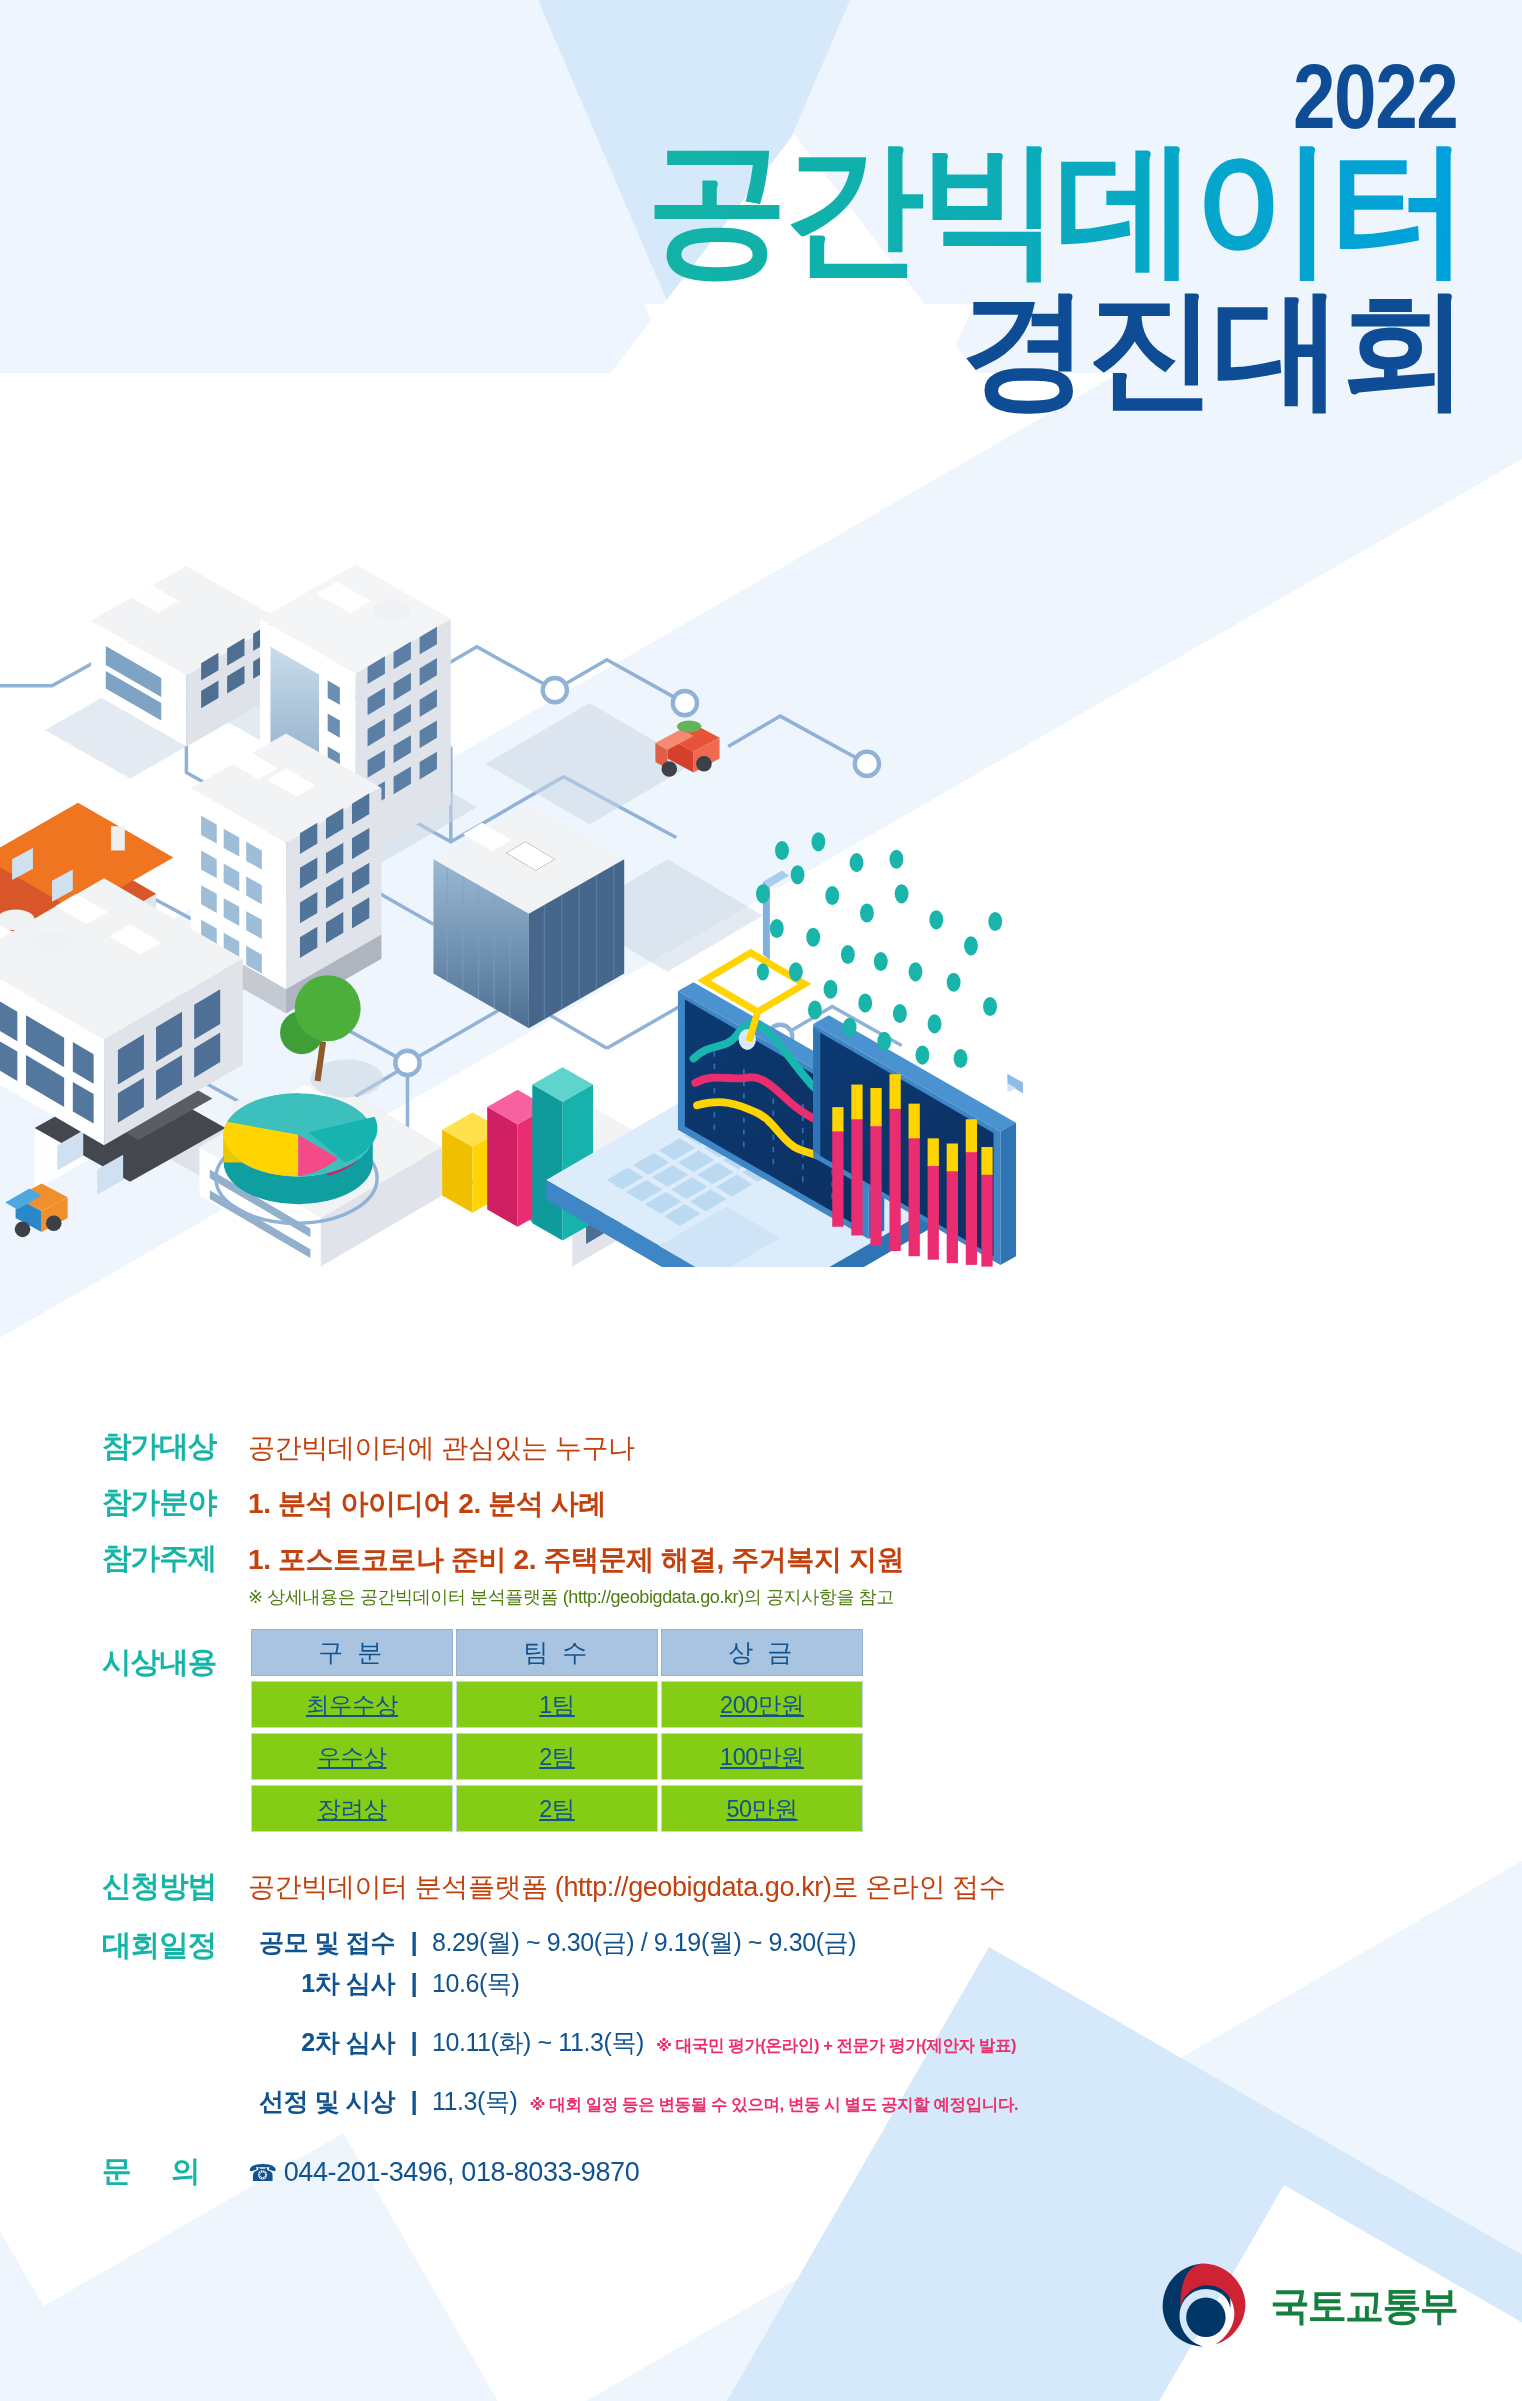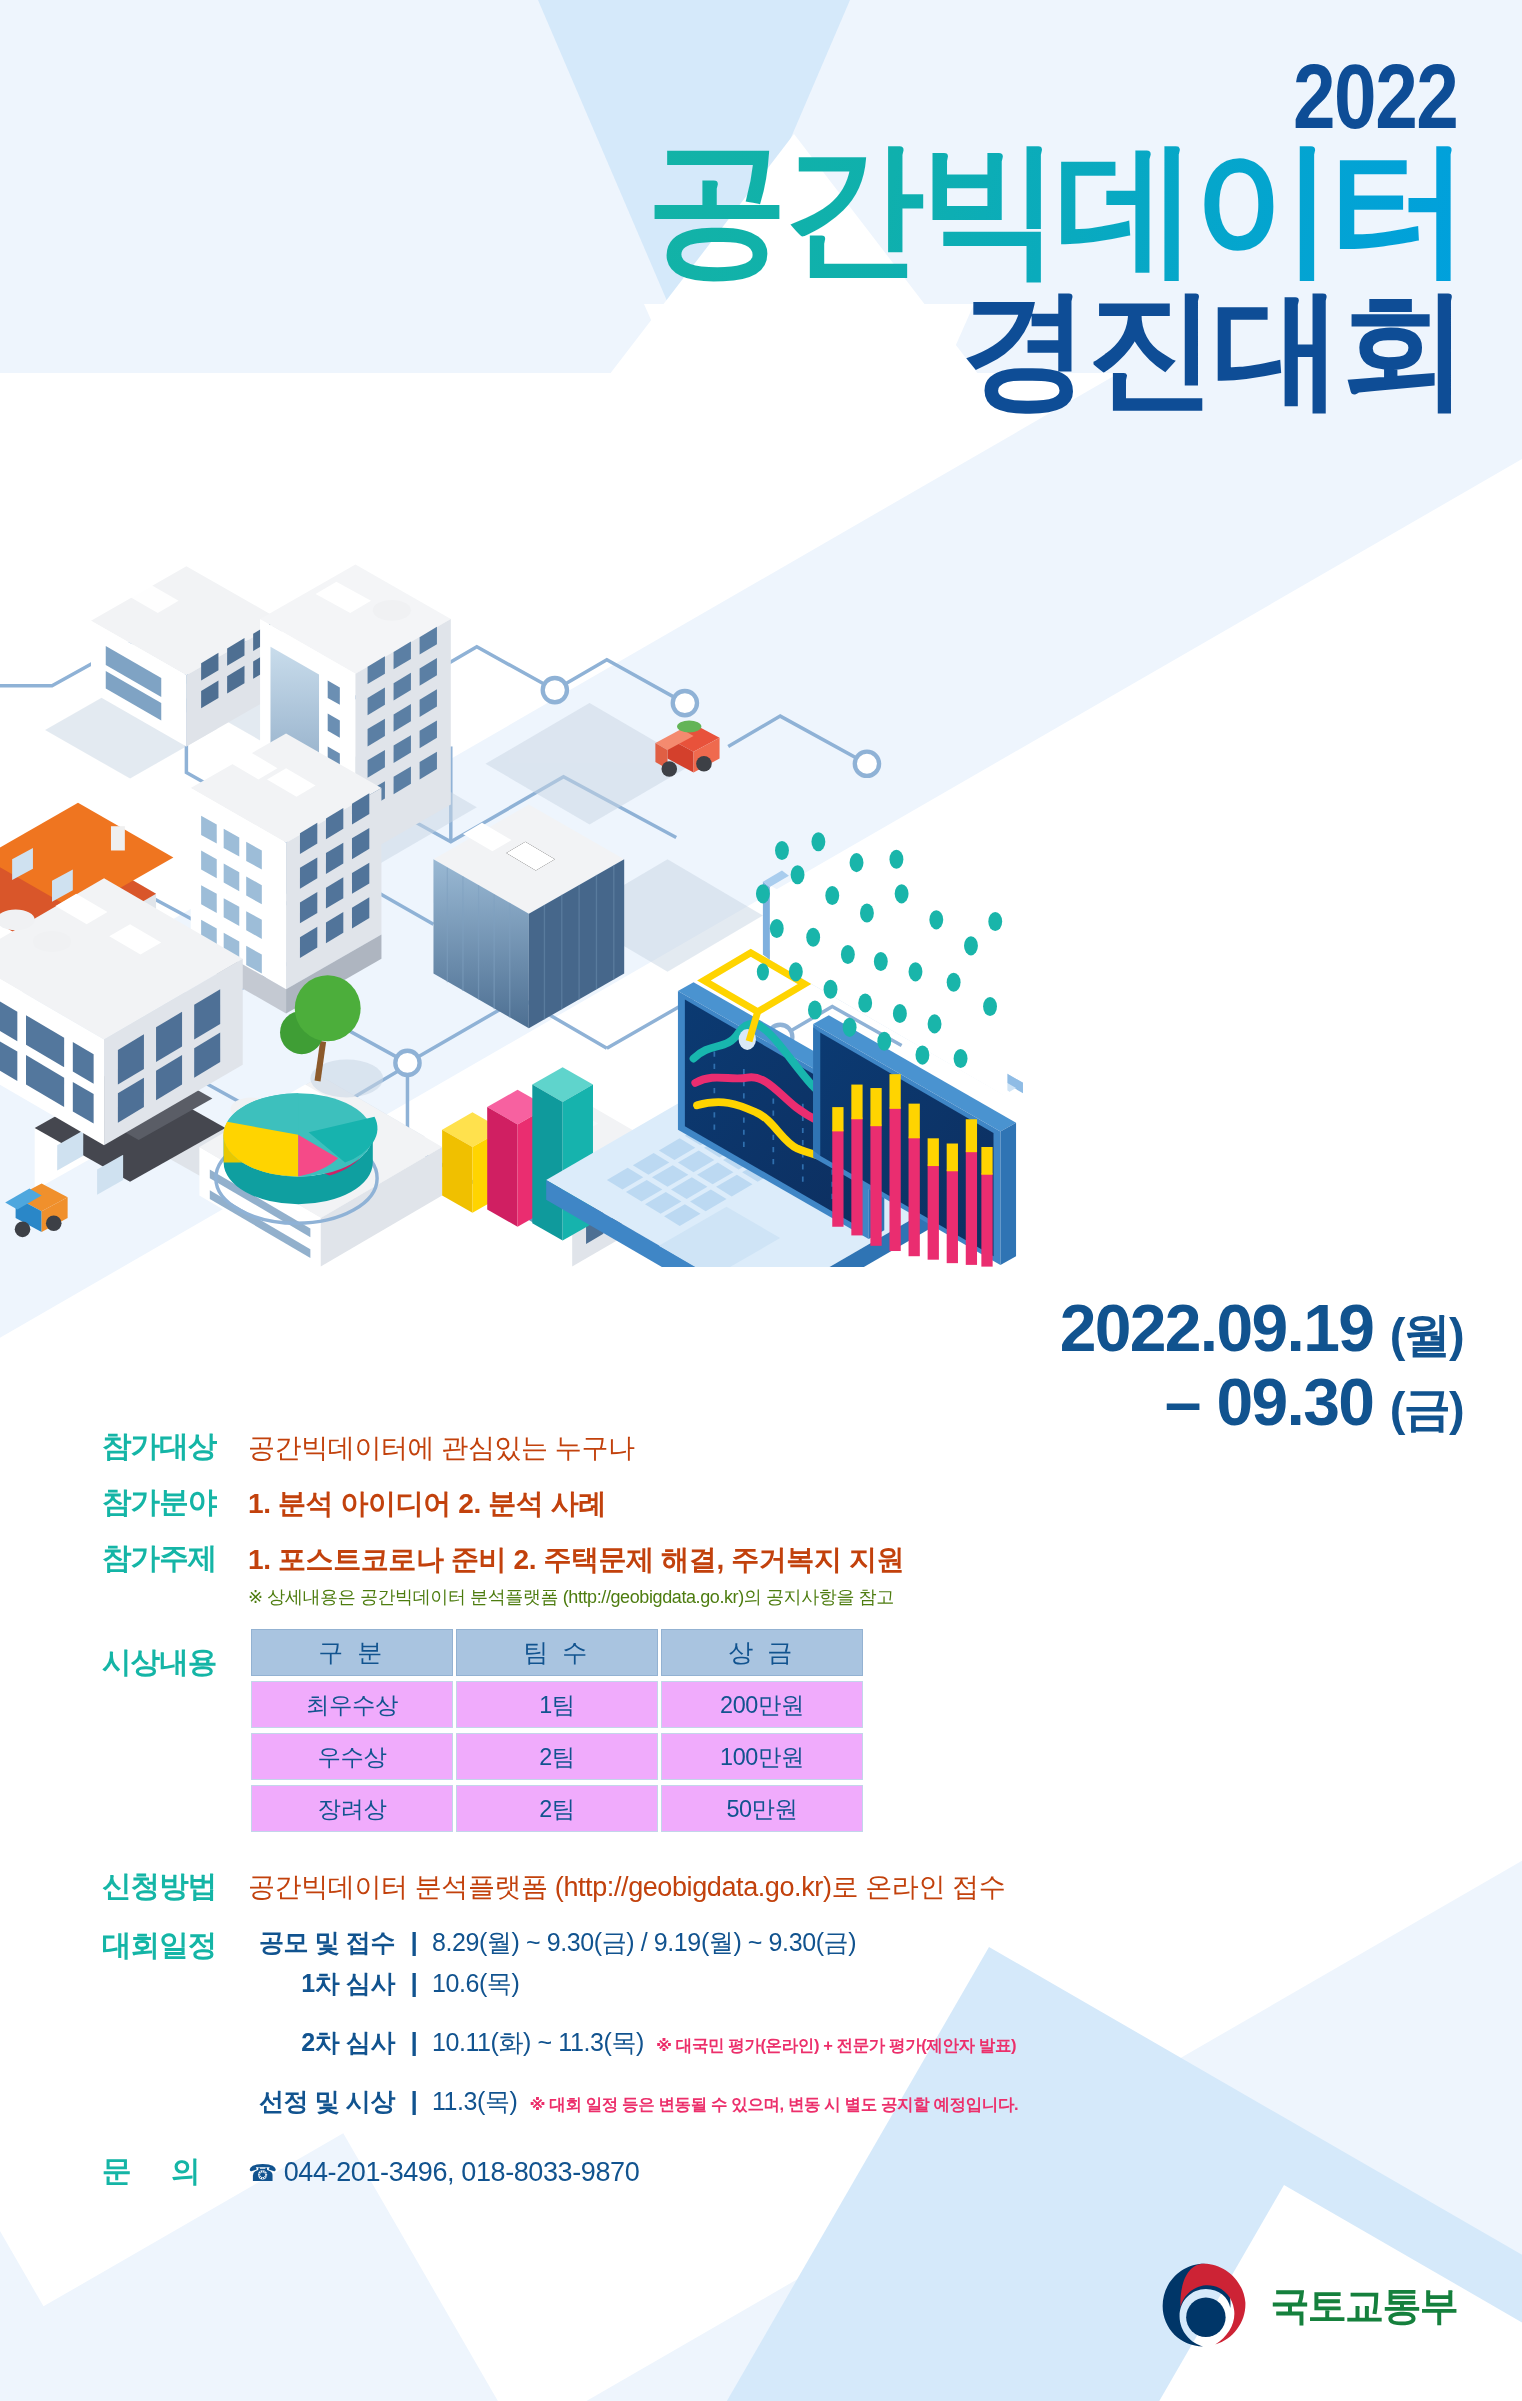--- a/index.html
+++ b/index.html
@@ -132,21 +132,21 @@
   table.awards{border-collapse:separate;border-spacing:3.5px 5.2px;}
   table.awards th,table.awards td{
     width:198px;height:43px;text-align:center;vertical-align:middle;
     color:#11538f;font-size:23.4px;letter-spacing:-0.4px;
   }
   table.awards th{
     background:#a9c4e0;font-weight:normal;font-size:25px;letter-spacing:3.5px;
     border:0.9px solid #93b2d2;
   }
   table.awards td{
-    background:#f0abfc;border:0.9px solid #c3d5ea;
+    background:#84cc16;border:0.9px solid #c3d5ea;text-decoration:underline;
   }
 
   
   .sched-row{display:flex;align-items:flex-start;margin-top:8.7px;}
   .sched-lbl{
     color:#14b5a6;font-weight:bold;font-size:29.5px;
     width:146px;flex:0 0 146px;letter-spacing:-0.9px;
   }
   .sched-body{flex:1;}
   .sched-line{display:flex;align-items:baseline;margin-bottom:8.7px;}
@@ -641,30 +641,20 @@
           <ellipse cx="880" cy="560" rx="7" ry="10"></ellipse>
         </g>
       </g>
     </svg>
   </div>
 
   <div class="year">2022</div>
   <div class="title-main">공간빅데이터</div>
   <div class="title-sub">경진대회</div>
 
-  <div class="date-block">
-    <div class="date-line">
-      <span>2022.09.19</span>
-      <span class="day">(월)</span>
-    </div>
-    <div class="date-line">
-      <span>– 09.30</span>
-      <span class="day">(금)</span>
-    </div>
-  </div>
 
   <div class="info">
 
     <div class="row">
       <div class="lbl">참가대상</div>
       <div class="val">공간빅데이터에 관심있는 누구나</div>
     </div>
 
     <div class="row">
       <div class="lbl">참가분야</div>

